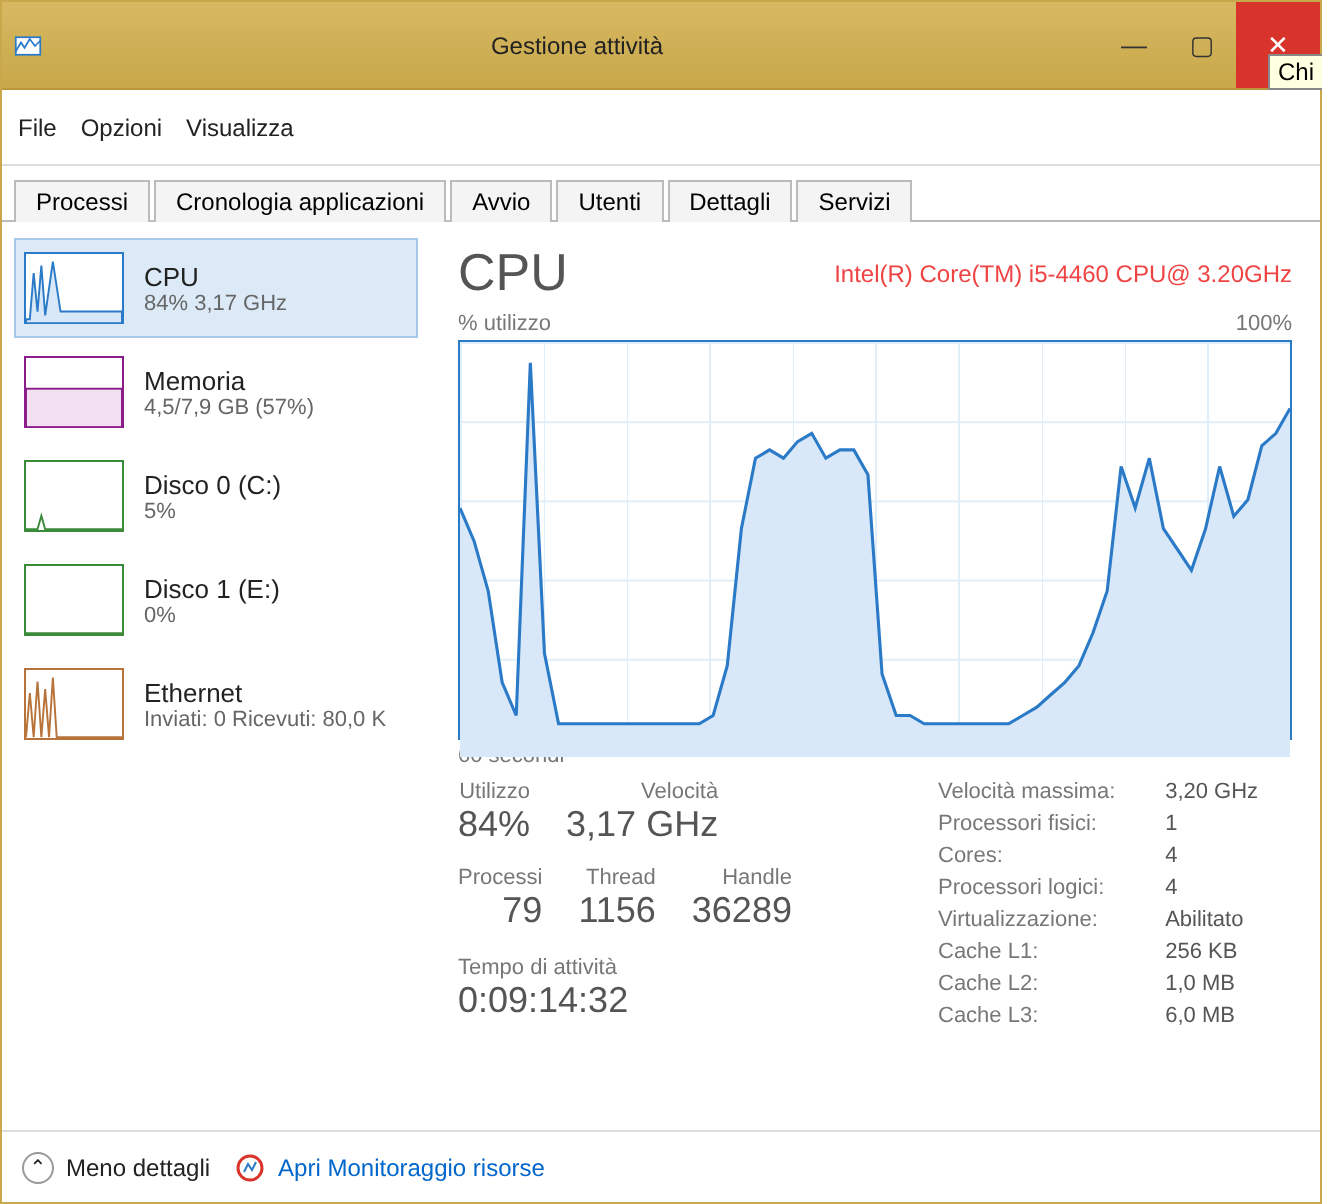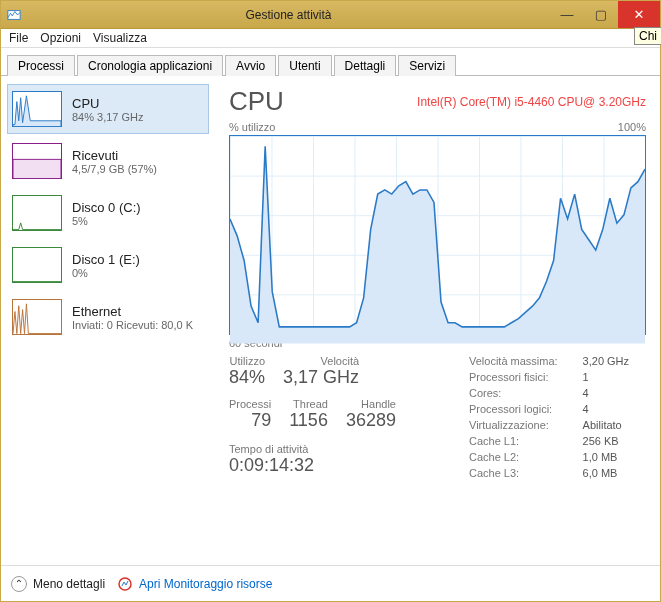--- a/index.html
+++ b/index.html
@@ -1,25 +1,25 @@
 <!DOCTYPE html>
 <html><head>
 <meta charset="utf-8">
 <style>
   * { box-sizing: border-box; margin: 0; padding: 0; }
   body { font-family: "Segoe UI", Tahoma, sans-serif; font-size: 12px; background: #fff; }
   .window { width: 661px; height: 602px; background: #fff; border: 1px solid #c8a84a; position: relative; }
-  .titlebar { height: 28px; background: linear-gradient(#d8b862,#c8a84a); border-bottom: 1px solid #b89838; display: flex; align-items: center; padding: 0 0 0 6px; color: #333; gap: 48px; }
+  .titlebar { height: 44px; background: linear-gradient(#d8b862,#c8a84a); border-bottom: 1px solid #b89838; display: flex; align-items: center; padding: 0 0 0 6px; color: #333; gap: 48px; }
   .tb-icon { width: 14px; height: 14px; margin-right: 6px; }
   .tb-title { flex: 1; text-align: center; font-size: 12px; color: #222; }
   .tb-btns { display: flex; height: 100%; }
   .tb-btn { width: 34px; display: flex; align-items: center; justify-content: center; color: #333; font-size: 13px; cursor: pointer; }
   .tb-btn.close { background: #d9342b; color: #fff; width: 42px; }
   .tooltip { position: absolute; right: -2px; top: 26px; background: #ffffe1; border: 1px solid #888; padding: 1px 4px; font-size: 12px; z-index: 10; }
-  .menubar { height: 19px; border-bottom: 1px solid #ddd; display: flex; align-items: center; padding-left: 8px; gap: 12px; background: #fff; font-size: 12px; }
+  .menubar { height: 38px; border-bottom: 1px solid #ddd; display: flex; align-items: center; padding-left: 8px; gap: 12px; background: #fff; font-size: 12px; }
   .menubar span { color: #222; cursor: pointer; }
   .tabrow { display: flex; padding-left: 6px; padding-top: 4px; border-bottom: 1px solid #bbb; background: #fff; height: 28px; align-items: flex-end; }
   .tab { border: 1px solid #bbb; border-bottom: none; padding: 3px 10px; margin-right: 2px; background: #f4f4f4; font-size: 12px; cursor: pointer; position: relative; top: 1px; }
   .tab.active { background: #fff; border-bottom: 1px solid #fff; }
   .content { display: flex; height: 480px; }
   .sidebar { width: 214px; padding: 8px 6px; }
   .side-item { display: flex; gap: 10px; padding: 6px 4px; border: 1px solid transparent; cursor: pointer; margin-bottom: 2px; }
   .side-item.sel { background: #dceaf8; border: 1px solid #a8c8e8; }
   .side-thumb { width: 50px; height: 36px; border: 1px solid; background: #fff; flex-shrink: 0; position: relative; }
   .side-label { display: flex; flex-direction: column; justify-content: center; }
@@ -102,21 +102,21 @@
           <div class="side-sub">84% 3,17 GHz</div>
         </div>
       </div>
       <div class="side-item">
         <div class="side-thumb thumb-mem">
           <svg viewBox="0 0 50 36" preserveAspectRatio="none">
               <rect x="0" y="16" width="50" height="20" fill="#f2e0f2" stroke="#8a1d8a" stroke-width="1"></rect>
             </svg>
         </div>
         <div class="side-label">
-          <div class="side-title">Ricevuti</div>
+          <div class="side-title">Memoria</div>
           <div class="side-sub">4,5/7,9 GB (57%)</div>
         </div>
       </div>
       <div class="side-item">
         <div class="side-thumb thumb-d0">
           <svg viewBox="0 0 50 36" preserveAspectRatio="none">
               <path d="M0 35 L6 35 L8 28 L10 35 L50 35" stroke="#3a8a3a" fill="none" stroke-width="1"></path>
             </svg>
         </div>
         <div class="side-label">

